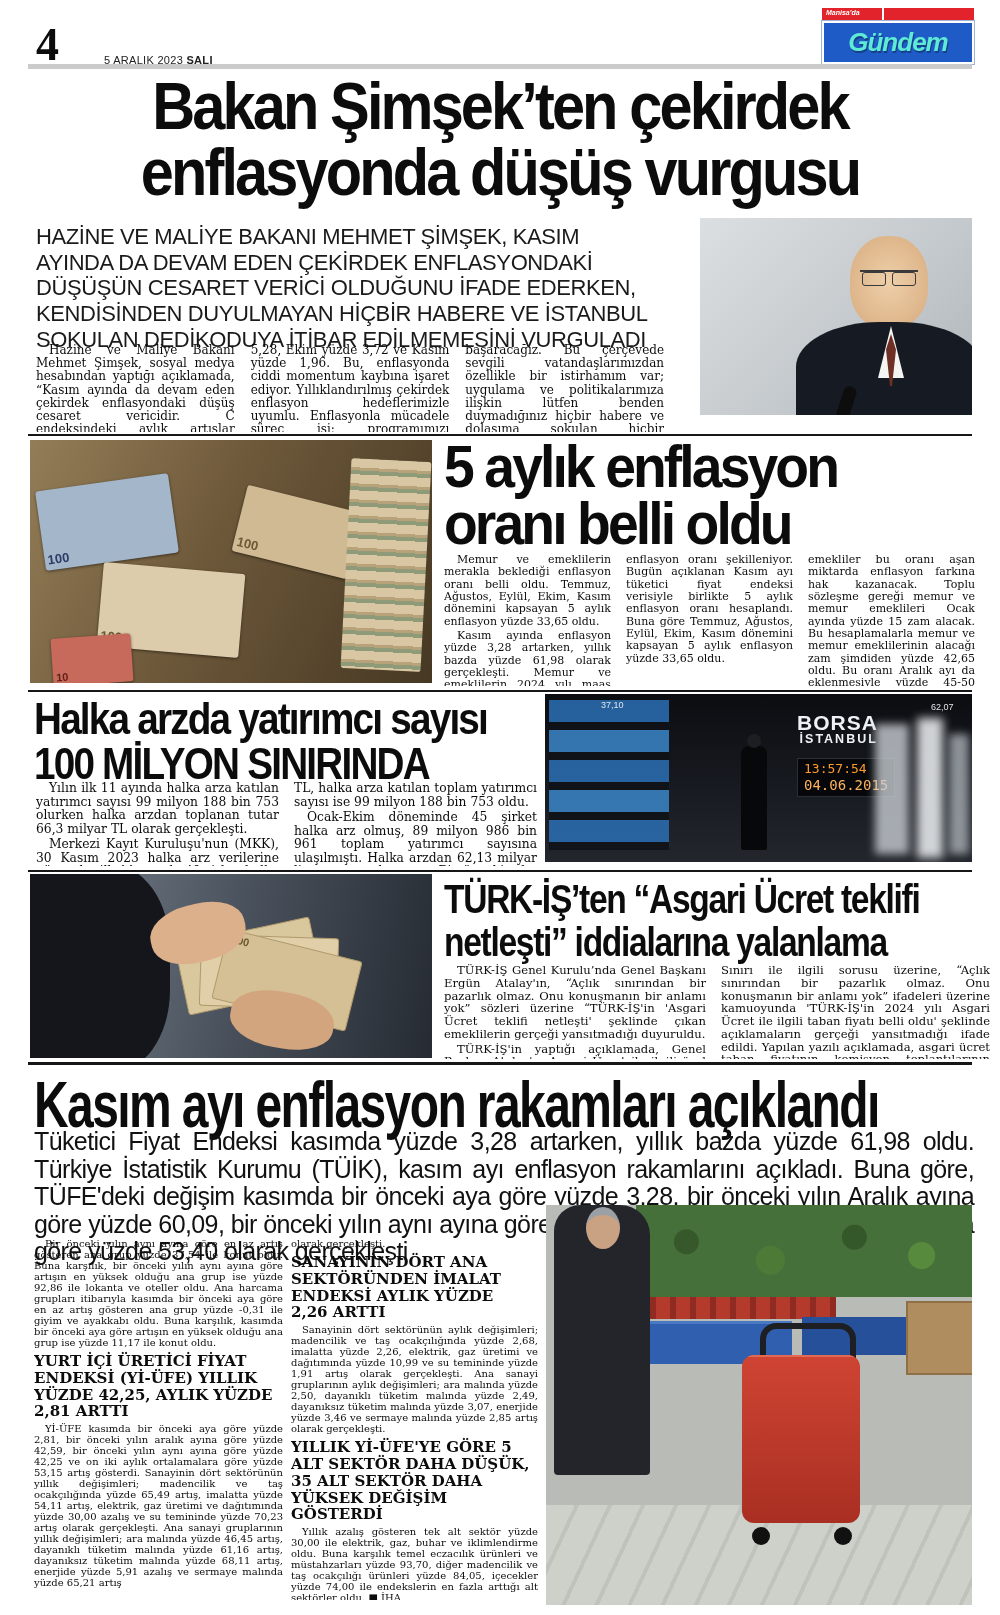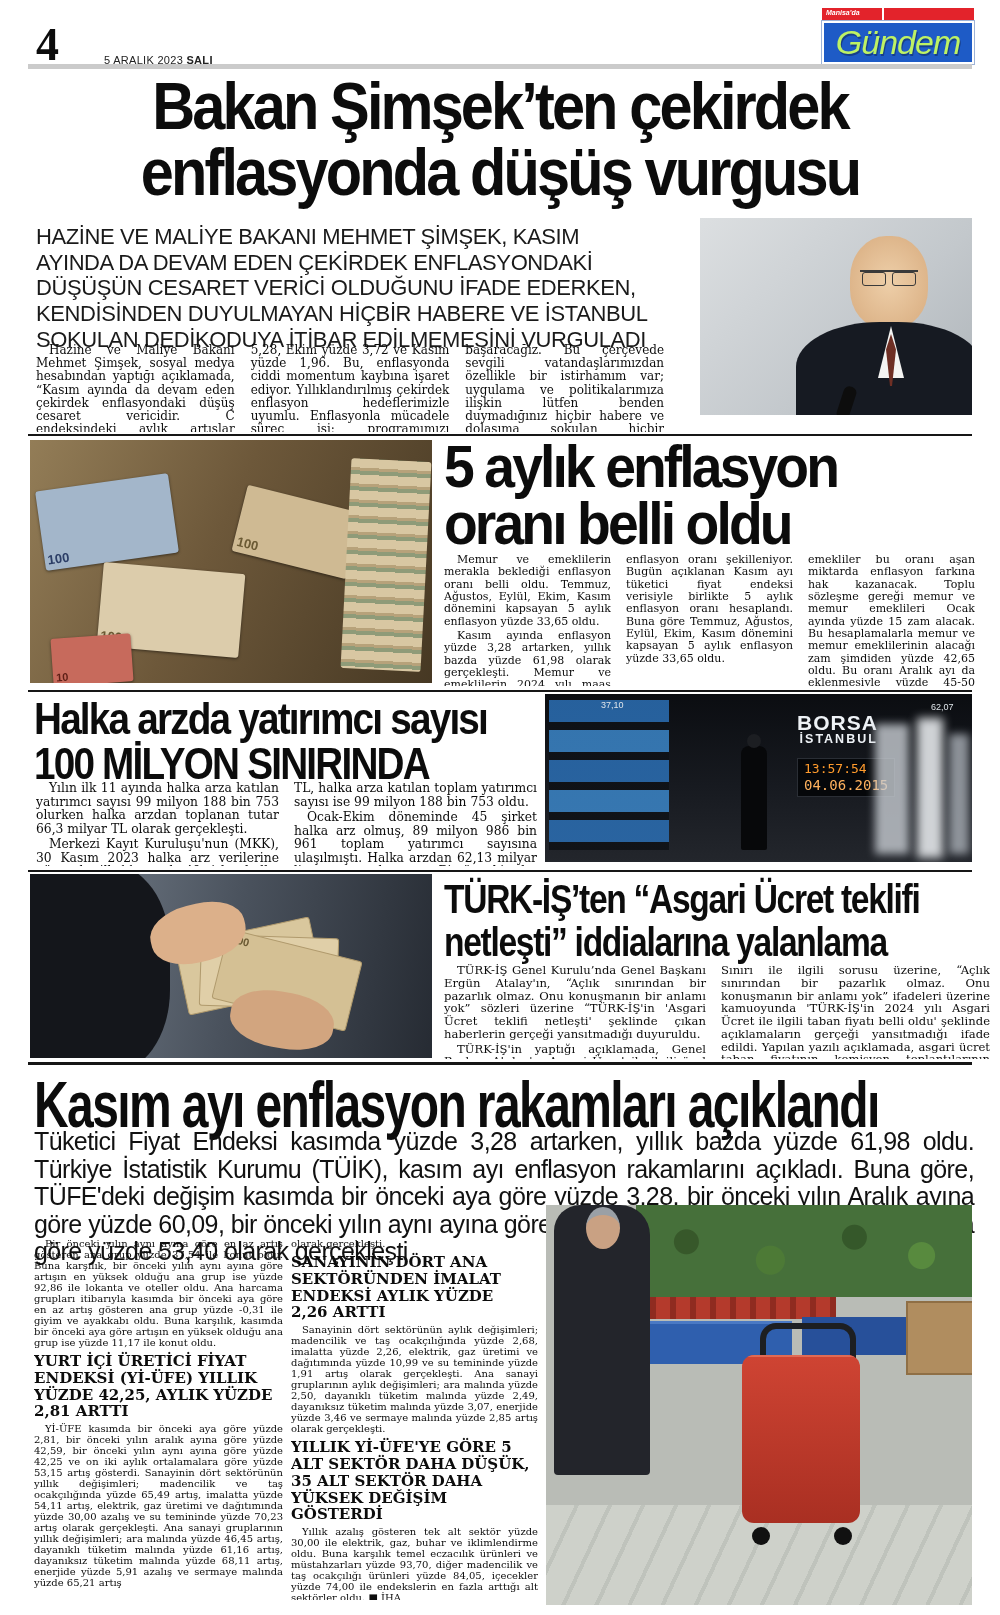--- a/index.html
+++ b/index.html
@@ -12,21 +12,21 @@
   .dateline b{font-weight:700;}
   .section-title{left:0;top:22px;width:100%;text-align:center;font-family:"DejaVu Serif","Liberation Serif",serif;
                  font-weight:700;font-size:33px;letter-spacing:3px;}
   .logo{right:26px;top:8px;width:152px;height:54px;}
   .logo-top{display:flex;height:13px;}
   .logo-top .red1{background:#e3232b;color:#fff;font-size:7px;font-style:italic;font-weight:700;
                   padding:1px 4px;flex:0 0 52px;}
   .logo-top .red2{background:#e3232b;flex:1;margin-left:2px;}
   .logo-main{height:39px;background:#1e5bc6;border:2px solid #fff;outline:1px solid #9db3d8;
              display:flex;align-items:center;justify-content:center;}
-  .logo-main span{color:#bef264;font-weight:400;font-style:italic;font-size:34px;letter-spacing:-1px;
+  .logo-main span{color:#5eead4;font-weight:700;font-style:italic;font-size:26px;letter-spacing:-1px;
                   text-shadow:1px 2px 0 #163f8a;}
   .rule-gray{left:28px;top:64px;width:944px;height:5px;background:#cbcbcb;}
   .rule-black{left:28px;width:944px;height:2px;background:#161616;}
   .a1-hl{left:0;top:74px;width:100%;text-align:center;font-size:62px;letter-spacing:-3px;
          transform:scale(.96,1.08);transform-origin:center top;font-weight:700;line-height:.98;}
   .a1-sub{left:36px;top:224px;width:614px;font-size:22px;line-height:1.17;letter-spacing:-.4px;
           color:#1a1a1a;font-weight:400;}
   
   .serif{font-family:"DejaVu Serif","Liberation Serif",serif;text-align:justify;}
   .cols{display:flex;}
@@ -237,21 +237,21 @@
     <div class="fan3">100</div>
     <div class="hand1"></div>
     <div class="hand2"></div>
   </div>
   <div class="abs a4-title">
     <div>TÜRK-İŞ’ten “Asgari Ücret teklifi</div>
     <div>netleşti” iddialarına yalanlama</div>
   </div>
   <div class="abs cols serif a4-body">
     <div class="c1">
-      <p>TÜRK-İŞ Genel Kurulu’nda Genel Başkanı Ergün Atalay'ın, “Açlık sınırından bir pazarlık olmaz. Onu konuşmanın bir anlamı yok” sözleri üzerine “TÜRK-İŞ'in 'Asgari Ücret teklifi netleşti' şeklinde çıkan haberlerin gerçeği yansıtmadığı duyuruldu.</p>
+      <p>TÜRK-İŞ Genel Kurulu’nda Genel Başkanı Ergün Atalay'ın, “Açlık sınırından bir pazarlık olmaz. Onu konuşmanın bir anlamı yok” sözleri üzerine “TÜRK-İŞ'in 'Asgari Ücret teklifi netleşti' şeklinde çıkan emeklilerin gerçeği yansıtmadığı duyuruldu.</p>
       <p>TÜRK-İŞ'in yaptığı açıklamada, Genel Başkan Atalay'ın Asgari Ücret ile ilgili özel bir televizyon kanalına verdiği röportajında muhabirin Açlık</p>
     </div>
     <div class="c2">
       <p class="noind">Sınırı ile ilgili sorusu üzerine, “Açlık sınırından bir pazarlık olmaz. Onu konuşmanın bir anlamı yok” ifadeleri üzerine kamuoyunda 'TÜRK-İŞ'in 2024 yılı Asgari Ücret ile ilgili taban fiyatı belli oldu' şeklinde açıklamaların gerçeği yansıtmadığı ifade edildi. Yapılan yazılı açıklamada, asgari ücret taban fiyatının komisyon toplantılarının ardından masada bulunan komisyon üyeleri ile karar verileceği yer aldı. ■ İHA</p>
     </div>
   </div>
   <div class="abs rule-black" style="top:1062px;height:3px;"></div>
 
   <div class="abs a5-hl">Kasım ayı enflasyon rakamları açıklandı</div>
   <div class="abs a5-lead">Tüketici Fiyat Endeksi kasımda yüzde 3,28 artarken, yıllık bazda yüzde 61,98 oldu. Türkiye İstatistik Kurumu (TÜİK), kasım ayı enflasyon rakamlarını açıkladı. Buna göre, TÜFE'deki değişim kasımda bir önceki aya göre yüzde 3,28, bir önceki yılın Aralık ayına göre yüzde 60,09, bir önceki yılın aynı ayına göre yüzde 61,98 ve on iki aylık ortalamalara göre yüzde 53,40 olarak gerçekleşti</div>

